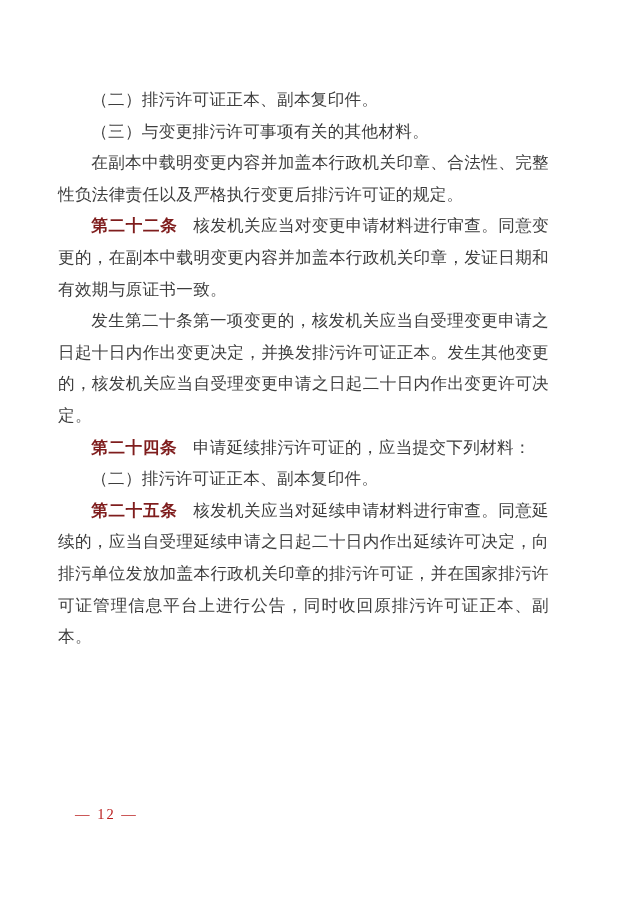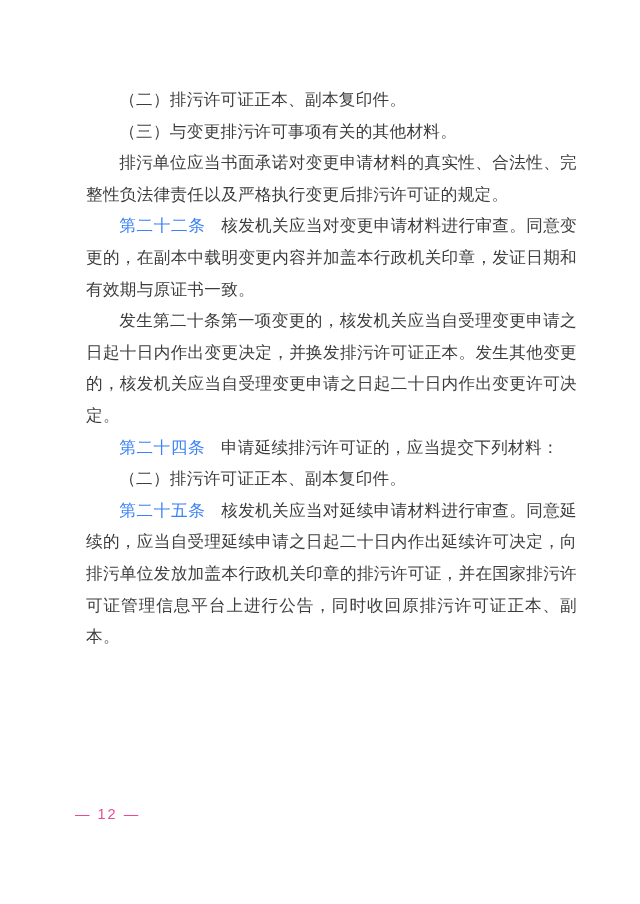--- a/index.html
+++ b/index.html
@@ -8,60 +8,60 @@
     position: relative;
     width: 640px;
     height: 904px;
     background: #ffffff;
     font-family: "Liberation Serif", "DejaVu Serif", serif;
     color: #3d3d3d;
     overflow: hidden;
   }
   .content {
     position: absolute;
-    left: 86px;
+    left: 58px;
     top: 84px;
     width: 491px;
   }
   .para {
     font-size: 16.6px;
     line-height: 31.6px;
     letter-spacing: 0.3px;
     text-align: justify;
     text-indent: 2em;
     color: #3d3d3d;
   }
   .lead {
-    font-weight: normal;
-    color: #3b82f6;
+    font-weight: bold;
+    color: #7f1d1d;
     font-family: "Liberation Sans", "DejaVu Sans", sans-serif;
     margin-right: 0.95em;
     letter-spacing: 0.6px;
   }
   .footer {
     position: absolute;
     left: 75px;
     top: 806px;
     font-size: 14.5px;
-    color: #ec4899;
+    color: #b91c1c;
     letter-spacing: 2px;
-    font-family: Liberation Sans, sans-serif;
+    font-family: Liberation Serif, serif;
   }
 </style>
 </head>
 <body>
 
 <div class="page">
   <div class="content">
 
     <p class="para"><span>（二）排污许可证正本、副本复印件。</span></p>
 
     <p class="para"><span>（三）与变更排污许可事项有关的其他材料。</span></p>
 
-    <p class="para"><span>排污单位应当书面承诺对变更申请材料的真实性、合法性、完整性负法律责任以及严格执行变更后排污许可证的规定。</span></p>
+    <p class="para"><span>在副本中载明变更内容并加盖本行政机关印章、合法性、完整性负法律责任以及严格执行变更后排污许可证的规定。</span></p>
 
     <p class="para"><span class="lead">第二十二条</span><span>核发机关应当对变更申请材料进行审查。同意变更的，在副本中载明变更内容并加盖本行政机关印章，发证日期和有效期与原证书一致。</span></p>
 
     <p class="para"><span>发生第二十条第一项变更的，核发机关应当自受理变更申请之日起十日内作出变更决定，并换发排污许可证正本。发生其他变更的，核发机关应当自受理变更申请之日起二十日内作出变更许可决定。</span></p>
 
 
     <p class="para"><span class="lead">第二十四条</span><span>申请延续排污许可证的，应当提交下列材料：</span></p>
 
 
     <p class="para"><span>（二）排污许可证正本、副本复印件。</span></p>

